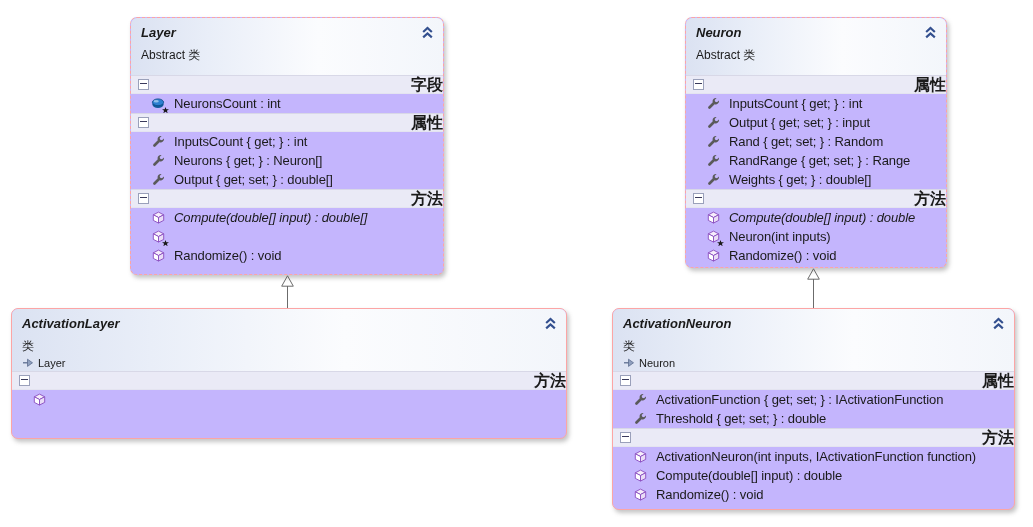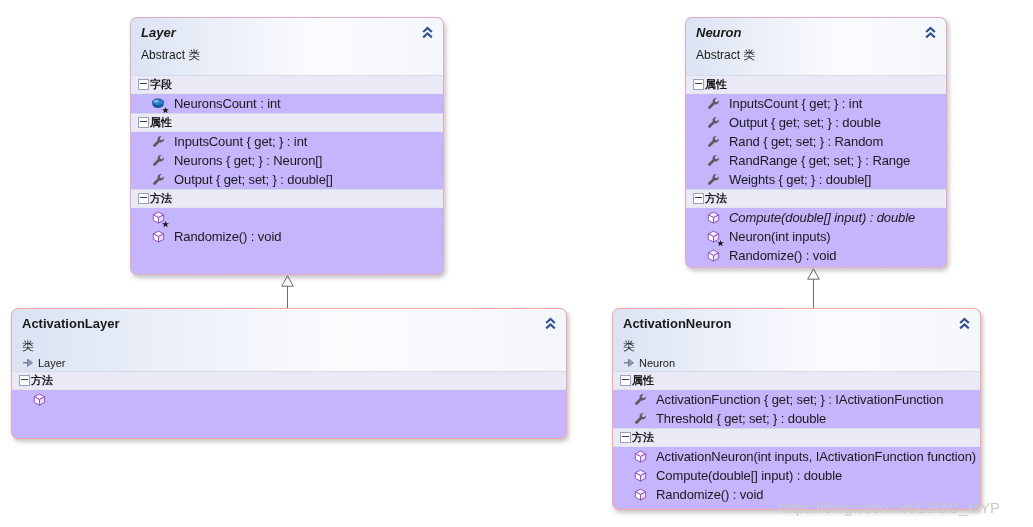--- a/index.html
+++ b/index.html
@@ -8,31 +8,31 @@
 
   
   .box{position:absolute;background:#c4b5fd;border:1px solid #fca5a5;border-radius:7px;
        box-shadow:2px 3px 4px rgba(90,90,90,0.35);box-sizing:border-box;overflow:hidden;}
   .box.abstract{border-style:dashed;}
 
   .hd{position:relative;box-sizing:border-box;padding:7px 10px 0 10px;
       background:linear-gradient(90deg,#dbe2f2 0%,#e9eef8 25%,#fbfcfe 60%,#f3f6fb 100%);}
   .hd2{height:57px;}
   .hd3{height:62px;}
-  .title{font-size:13px;font-weight:bold;line-height:16px;white-space:nowrap;}
+  .title{font-size:13px;font-weight:bold;line-height:16px;white-space:nowrap;font-style:italic;}
   .kind{font-size:12px;line-height:15px;white-space:nowrap;margin-top:7px;}
   .base{font-size:11px;line-height:13px;margin-top:3px;display:flex;align-items:center;gap:4px;white-space:nowrap;}
   .chev{position:absolute;top:7px;right:9px;width:13px;height:13px;cursor:pointer;}
   .it{font-style:italic;}
 
   
   .row{height:19px;line-height:19px;display:flex;align-items:center;box-sizing:border-box;
        white-space:nowrap;overflow:hidden;}
   .row.section{background:#eaeaf6;border-top:1px solid #d8d8e7;border-bottom:1px solid #e4e4f0;
-       padding-left:7px;gap:1px;font-size:11px;font-weight:bold;}
+       padding-left:7px;gap:1px;font-size:16px;font-weight:bold;justify-content:space-between;}
   .row.item{padding-left:20px;gap:9px;font-size:13px;letter-spacing:-0.1px;}
   .micon{width:14px;height:14px;display:inline-flex;align-items:center;justify-content:center;
          position:relative;flex:none;}
   .micon .star{position:absolute;right:-4px;bottom:-3px;}
   .mtext{white-space:nowrap;}
 
   .expander{width:9px;height:9px;border:1px solid #9aa0ba;background:#fff;position:relative;
             flex:none;cursor:pointer;}
   .expander::after{content:"";position:absolute;left:1px;right:1px;top:3px;height:1px;background:#3a3a5c;}
 
@@ -121,20 +121,30 @@
       <span class="expander"></span>
       <span>方法</span>
     </div>
     <div class="row item">
       <span class="micon">
           <svg width="13" height="13" viewBox="0 0 14 14">
             <polygon points="7,1.2 12.6,4.1 7,7 1.4,4.1" fill="#f6eefb" stroke="#8a4fc0"></polygon>
             <polygon points="1.4,4.1 7,7 7,13 1.4,10.1" fill="#ffffff" stroke="#8a4fc0"></polygon>
             <polygon points="12.6,4.1 7,7 7,13 12.6,10.1" fill="#e9dcf6" stroke="#8a4fc0"></polygon>
           </svg>
+        </span>
+      <span class="mtext it">Compute(double[] input) : double[]</span>
+    </div>
+    <div class="row item">
+      <span class="micon">
+          <svg width="13" height="13" viewBox="0 0 14 14">
+            <polygon points="7,1.2 12.6,4.1 7,7 1.4,4.1" fill="#f6eefb" stroke="#8a4fc0"></polygon>
+            <polygon points="1.4,4.1 7,7 7,13 1.4,10.1" fill="#ffffff" stroke="#8a4fc0"></polygon>
+            <polygon points="12.6,4.1 7,7 7,13 12.6,10.1" fill="#e9dcf6" stroke="#8a4fc0"></polygon>
+          </svg>
           <svg class="star" width="7" height="7" viewBox="0 0 8 8">
             <polygon points="4,0 5,2.7 8,2.7 5.6,4.4 6.5,7.2 4,5.5 1.5,7.2 2.4,4.4 0,2.7 3,2.7" fill="#1a1a1a"></polygon>
           </svg>
         </span>
     </div>
     <div class="row item">
       <span class="micon">
           <svg width="13" height="13" viewBox="0 0 14 14">
             <polygon points="7,1.2 12.6,4.1 7,7 1.4,4.1" fill="#f6eefb" stroke="#8a4fc0"></polygon>
             <polygon points="1.4,4.1 7,7 7,13 1.4,10.1" fill="#ffffff" stroke="#8a4fc0"></polygon>
@@ -165,21 +175,21 @@
           </svg>
         </span>
       <span class="mtext">InputsCount { get; } : int</span>
     </div>
     <div class="row item">
       <span class="micon">
           <svg width="13" height="13" viewBox="0 0 16 16">
             <path d="M11.8 1.3a4.1 4.1 0 0 0-4.7 5.3L1.9 11.8a1.6 1.6 0 1 0 2.3 2.3l5.2-5.2a4.1 4.1 0 0 0 5.3-4.7L12.3 6.6l-2.2-.7-.7-2.2 2.4-2.4z" fill="#5a5a5a"></path>
           </svg>
         </span>
-      <span class="mtext">Output { get; set; } : double</span>
+      <span class="mtext">Output { get; set; } : input</span>
     </div>
     <div class="row item">
       <span class="micon">
           <svg width="13" height="13" viewBox="0 0 16 16">
             <path d="M11.8 1.3a4.1 4.1 0 0 0-4.7 5.3L1.9 11.8a1.6 1.6 0 1 0 2.3 2.3l5.2-5.2a4.1 4.1 0 0 0 5.3-4.7L12.3 6.6l-2.2-.7-.7-2.2 2.4-2.4z" fill="#5a5a5a"></path>
           </svg>
         </span>
       <span class="mtext">Rand { get; set; } : Random</span>
     </div>
     <div class="row item">
@@ -261,21 +271,21 @@
       <span class="micon">
           <svg width="13" height="13" viewBox="0 0 14 14">
             <polygon points="7,1.2 12.6,4.1 7,7 1.4,4.1" fill="#f6eefb" stroke="#8a4fc0"></polygon>
             <polygon points="1.4,4.1 7,7 7,13 1.4,10.1" fill="#ffffff" stroke="#8a4fc0"></polygon>
             <polygon points="12.6,4.1 7,7 7,13 12.6,10.1" fill="#e9dcf6" stroke="#8a4fc0"></polygon>
           </svg>
         </span>
     </div>
   </section>
 
-  <section class="box" style="left:612px;top:308px;width:369px;height:202px;">
+  <section class="box" style="left:612px;top:308px;width:403px;height:202px;">
     <header class="hd hd3">
       <div class="title">ActivationNeuron</div>
       <div class="kind">类</div>
       <div class="base">
         <span><svg width="12" height="10" viewBox="0 0 12 10">
               <path d="M1 5.8 L6 5.8" stroke="#6f7f9e" stroke-width="1.6"></path>
               <polygon points="5.5,2.2 10.5,5.8 5.5,9.4" fill="#8fa0bf" stroke="#5e6f90" stroke-width="0.8"></polygon>
             </svg></span>
         <span>Neuron</span>
       </div>
@@ -333,15 +343,14 @@
           <svg width="13" height="13" viewBox="0 0 14 14">
             <polygon points="7,1.2 12.6,4.1 7,7 1.4,4.1" fill="#f6eefb" stroke="#8a4fc0"></polygon>
             <polygon points="1.4,4.1 7,7 7,13 1.4,10.1" fill="#ffffff" stroke="#8a4fc0"></polygon>
             <polygon points="12.6,4.1 7,7 7,13 12.6,10.1" fill="#e9dcf6" stroke="#8a4fc0"></polygon>
           </svg>
         </span>
       <span class="mtext">Randomize() : void</span>
     </div>
   </section>
 
-  <div class="watermark">https://blog.csdn.net/LSGO_MYP</div>
 
 </div>
 
 </body></html>

